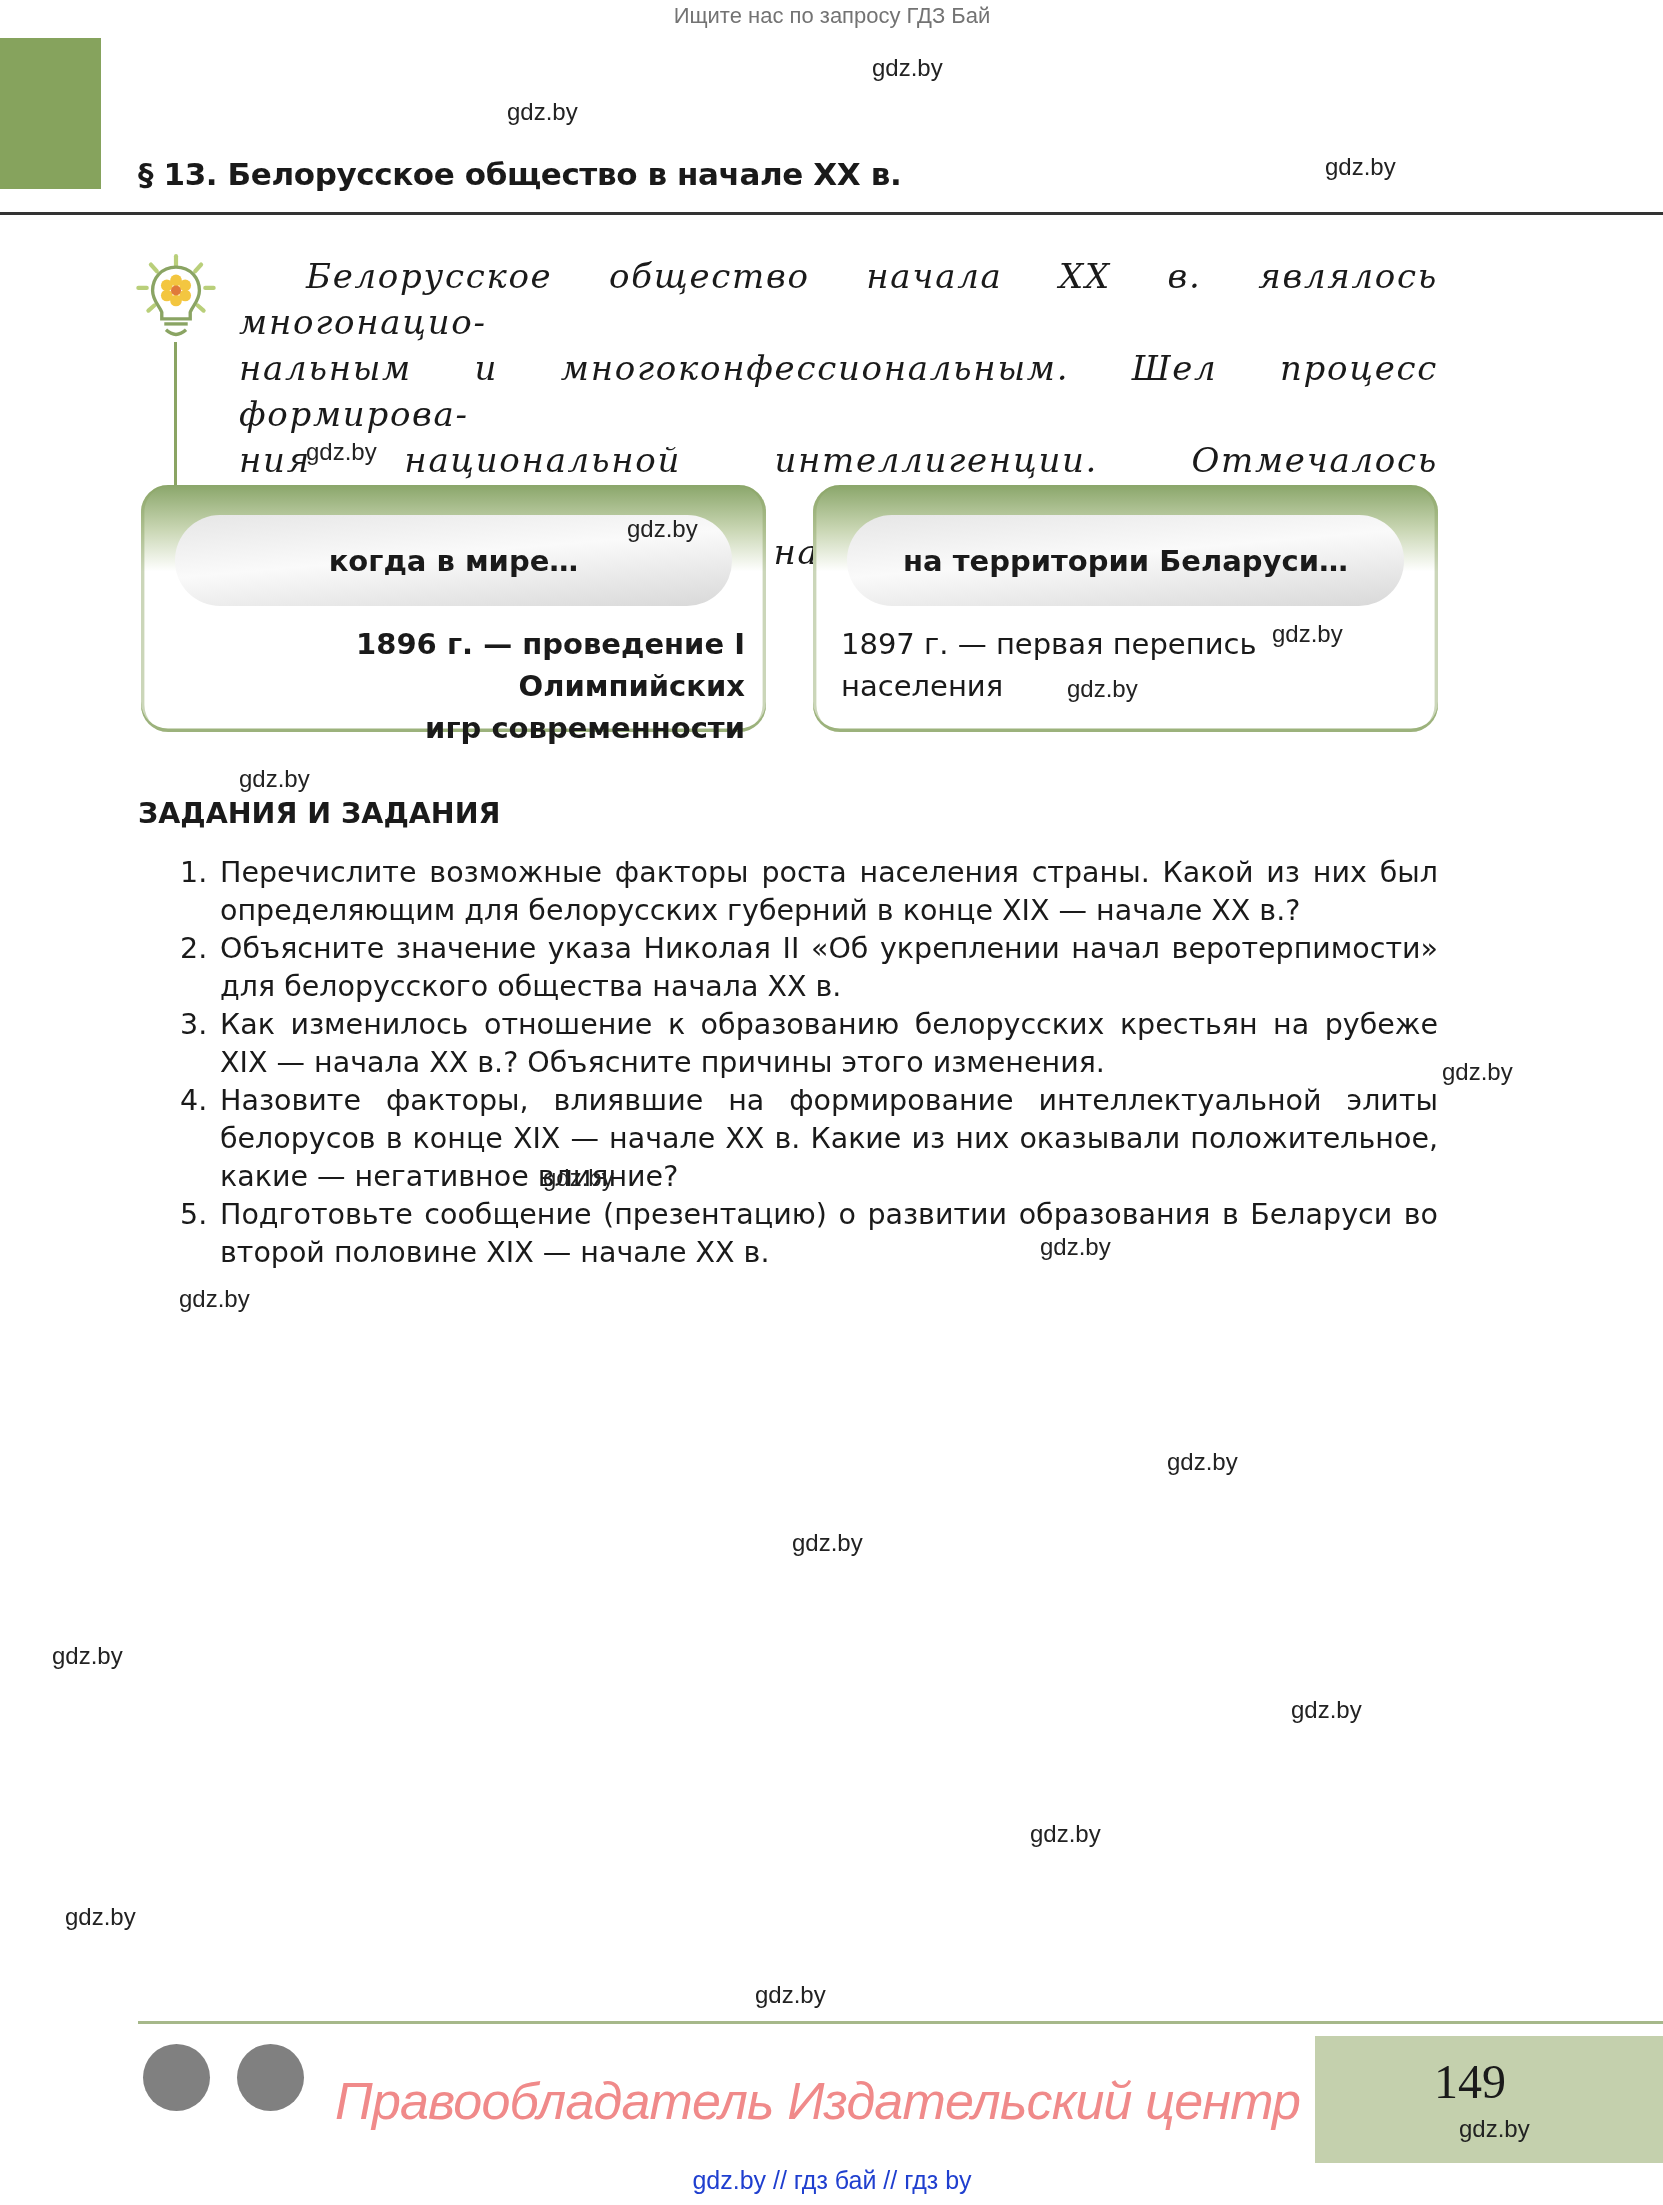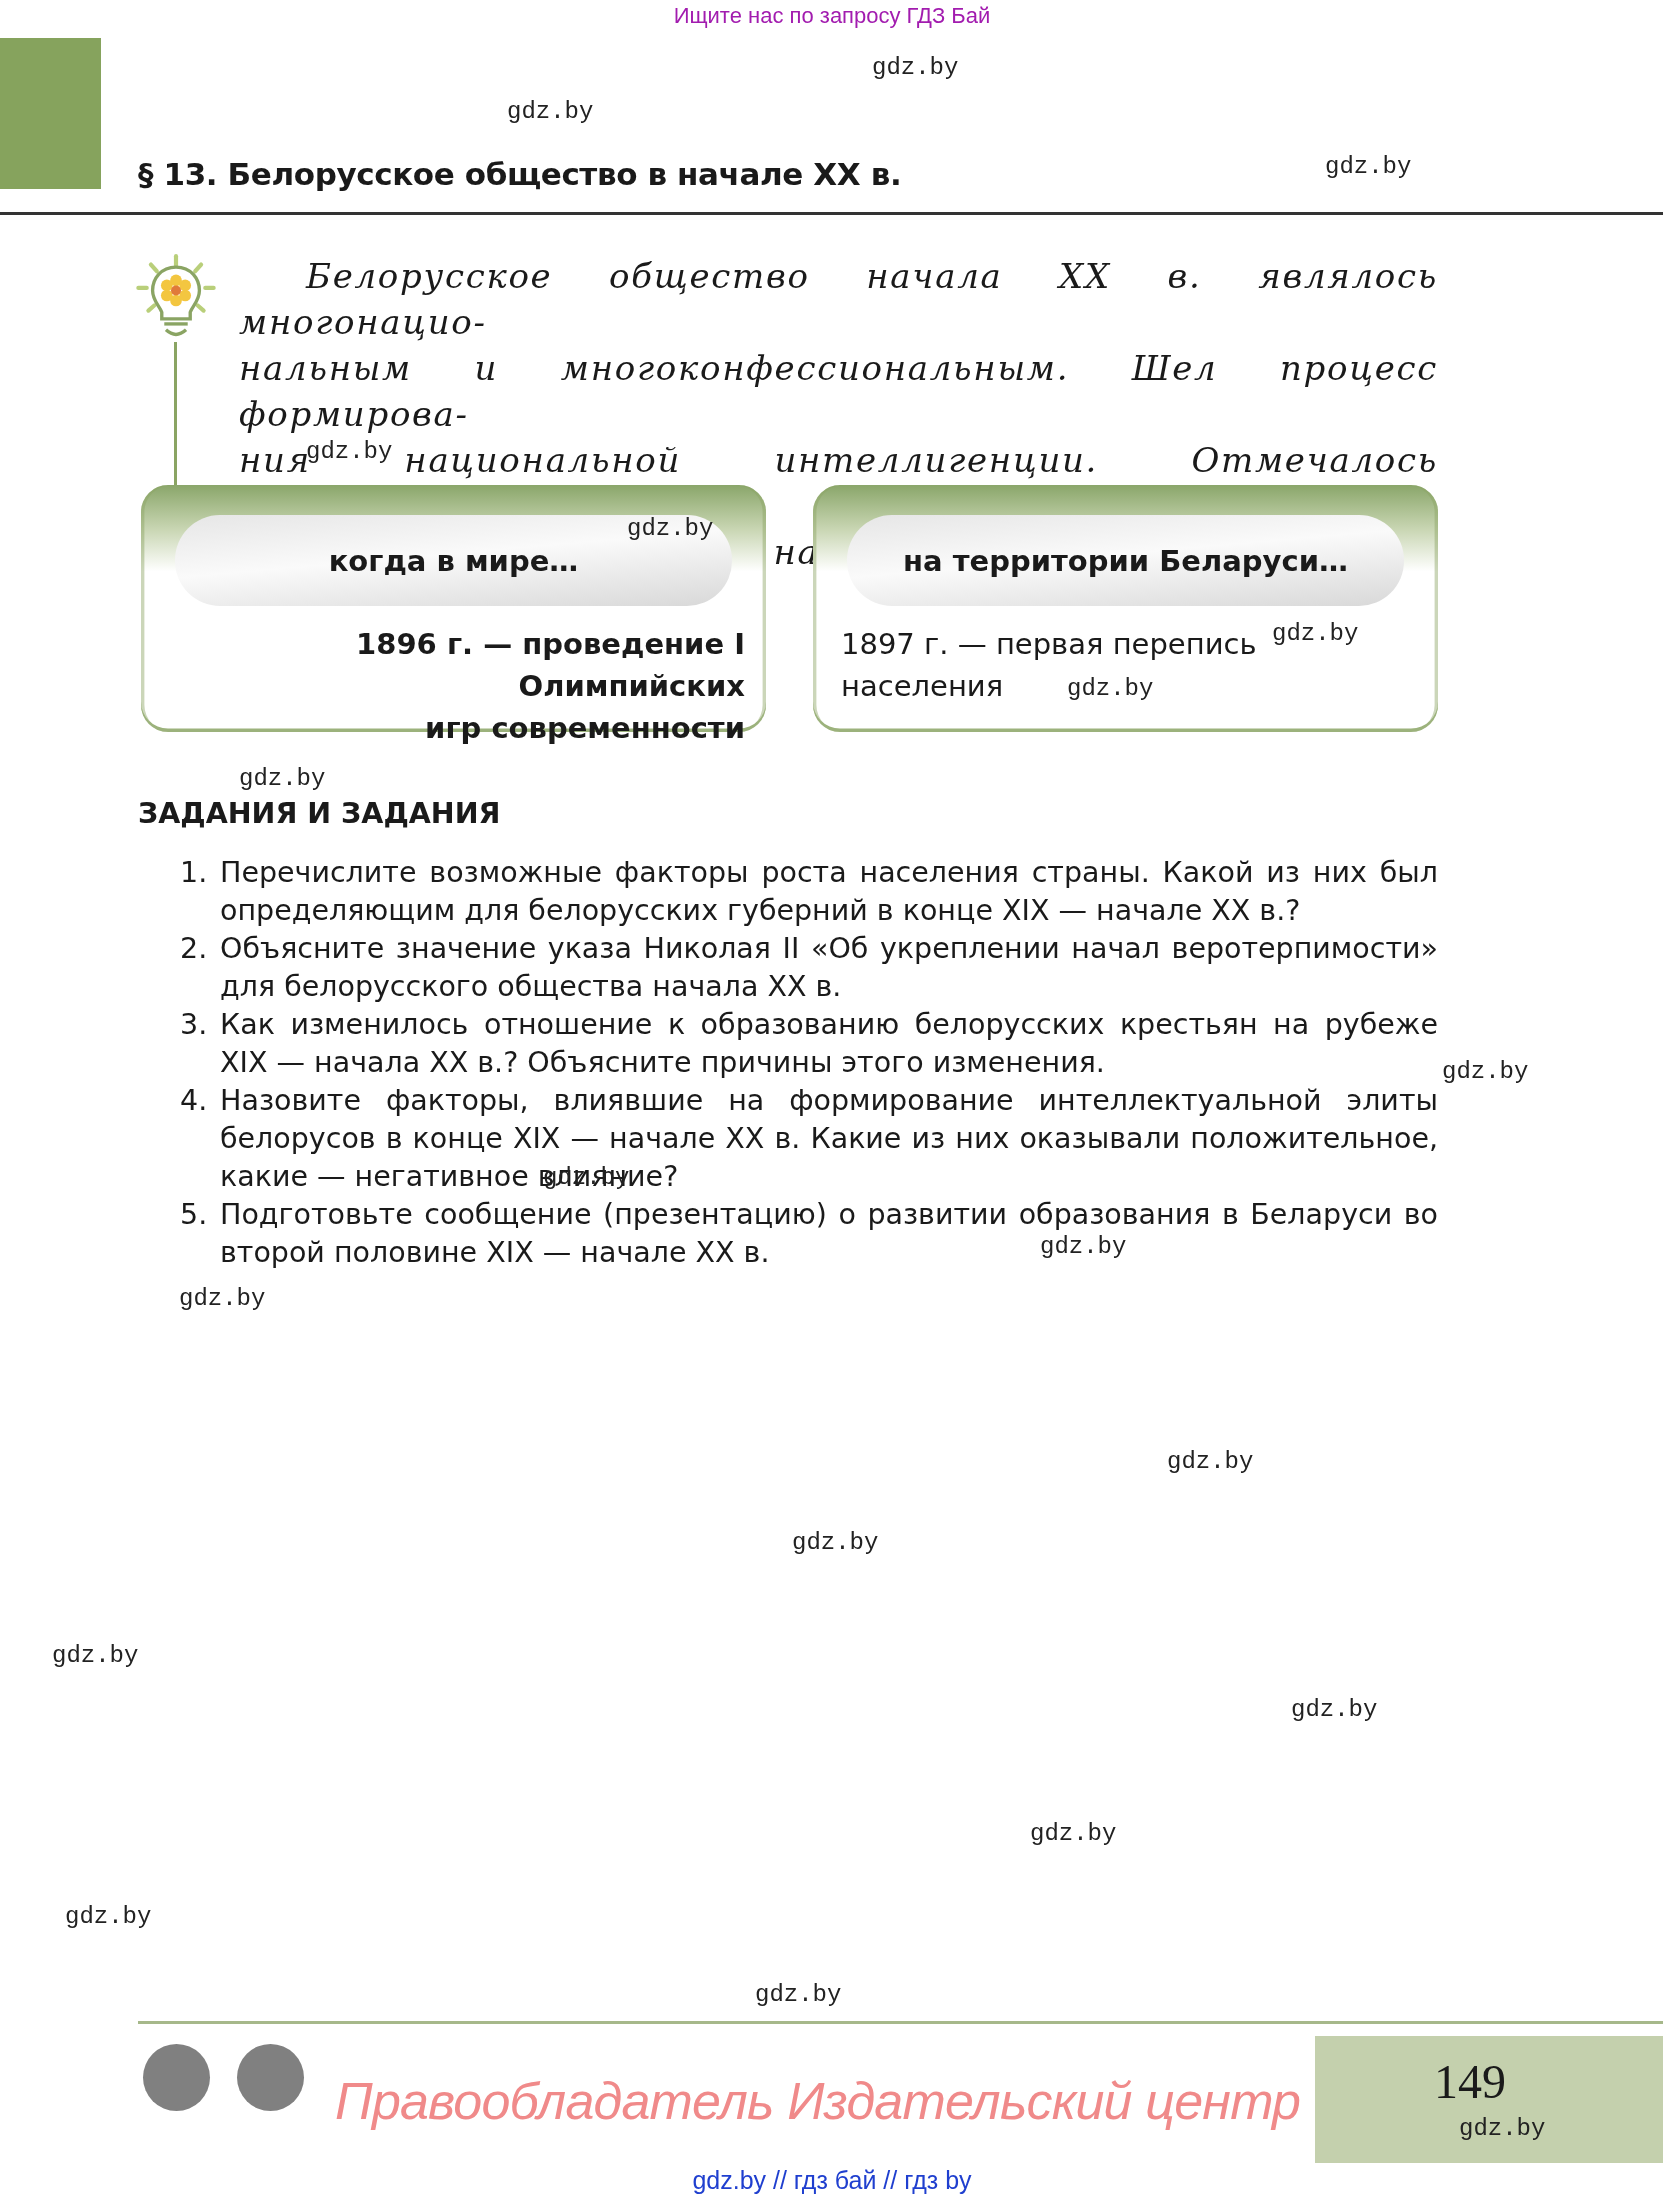--- a/index.html
+++ b/index.html
@@ -1,22 +1,22 @@
 <!DOCTYPE html>
 <html style="font-size:13.4px"><head>
 <meta charset="utf-8">
 <style>
   html,body{margin:0;padding:0;background:#fff;}
   body{width:1664px;height:2205px;position:relative;overflow:hidden;font-family:"DejaVu Sans",sans-serif;color:#1a1a1a;}
   .abs{position:absolute;}
-  .topnote{left:0;width:1664px;top:3.4px;text-align:center;color:#a21caf;font-family:"Liberation Sans",sans-serif;font-size:22px;}
+  .topnote{left:0;width:1664px;top:3.4px;text-align:center;color:#737373;font-family:"Liberation Sans",sans-serif;font-size:22px;}
   .greenblock{left:0;top:38px;width:101px;height:151px;background:#86a35d;}
   .title{left:138px;top:156px;font-size:31px;font-weight:bold;font-family:"DejaVu Sans",sans-serif;letter-spacing:-0.4px;text-align:center;}
   .hrule{left:0;top:212px;width:1664px;height:2.5px;background:#333;}
-  .wm{font-family:Liberation Mono, monospace;font-size:24px;color:#222;}
+  .wm{font-family:Liberation Sans, sans-serif;font-size:24px;color:#222;}
   .bulb{left:134px;top:252px;width:84px;height:92px;}
   .vline{left:174px;top:342px;width:3.4px;height:151px;background:#8aa463;}
   .intro{left:239px;top:253px;width:1199px;font-family:"DejaVu Serif",serif;font-style:italic;font-size:34px;line-height:46px;text-align:justify;letter-spacing:1.7px;word-spacing:5px;}
   .intro .first{text-indent:67px;}
   .box{top:485px;width:625px;height:247px;border-radius:27px;background:linear-gradient(180deg,#8aa66a 0%,#c9d6b3 18%,#fff 35%,#fff 100%);box-shadow:inset 0 -3.4px 0 #9cb27c, inset 3.4px 0 0 rgba(140,165,100,0.45), inset -3.4px 0 0 rgba(140,165,100,0.45);}
   .pill{position:absolute;left:34px;right:34px;top:30px;height:91px;border-radius:45px;background:linear-gradient(175deg,#e6e6e6 0%,#fafafa 45%,#d8d8d8 100%);display:flex;align-items:center;justify-content:center;font-weight:bold;font-size:29px;}
   .boxbody{position:absolute;left:34px;right:21px;top:138px;font-size:29px;line-height:42px;}
   .qhead{left:138px;top:797px;font-size:28.5px;font-weight:bold;}
   .qlist{left:180px;top:854px;width:1258px;font-size:28.5px;line-height:38px;margin:0;padding:0;list-style:none;}
   .qlist li{position:relative;padding-left:40px;text-align:justify;}

